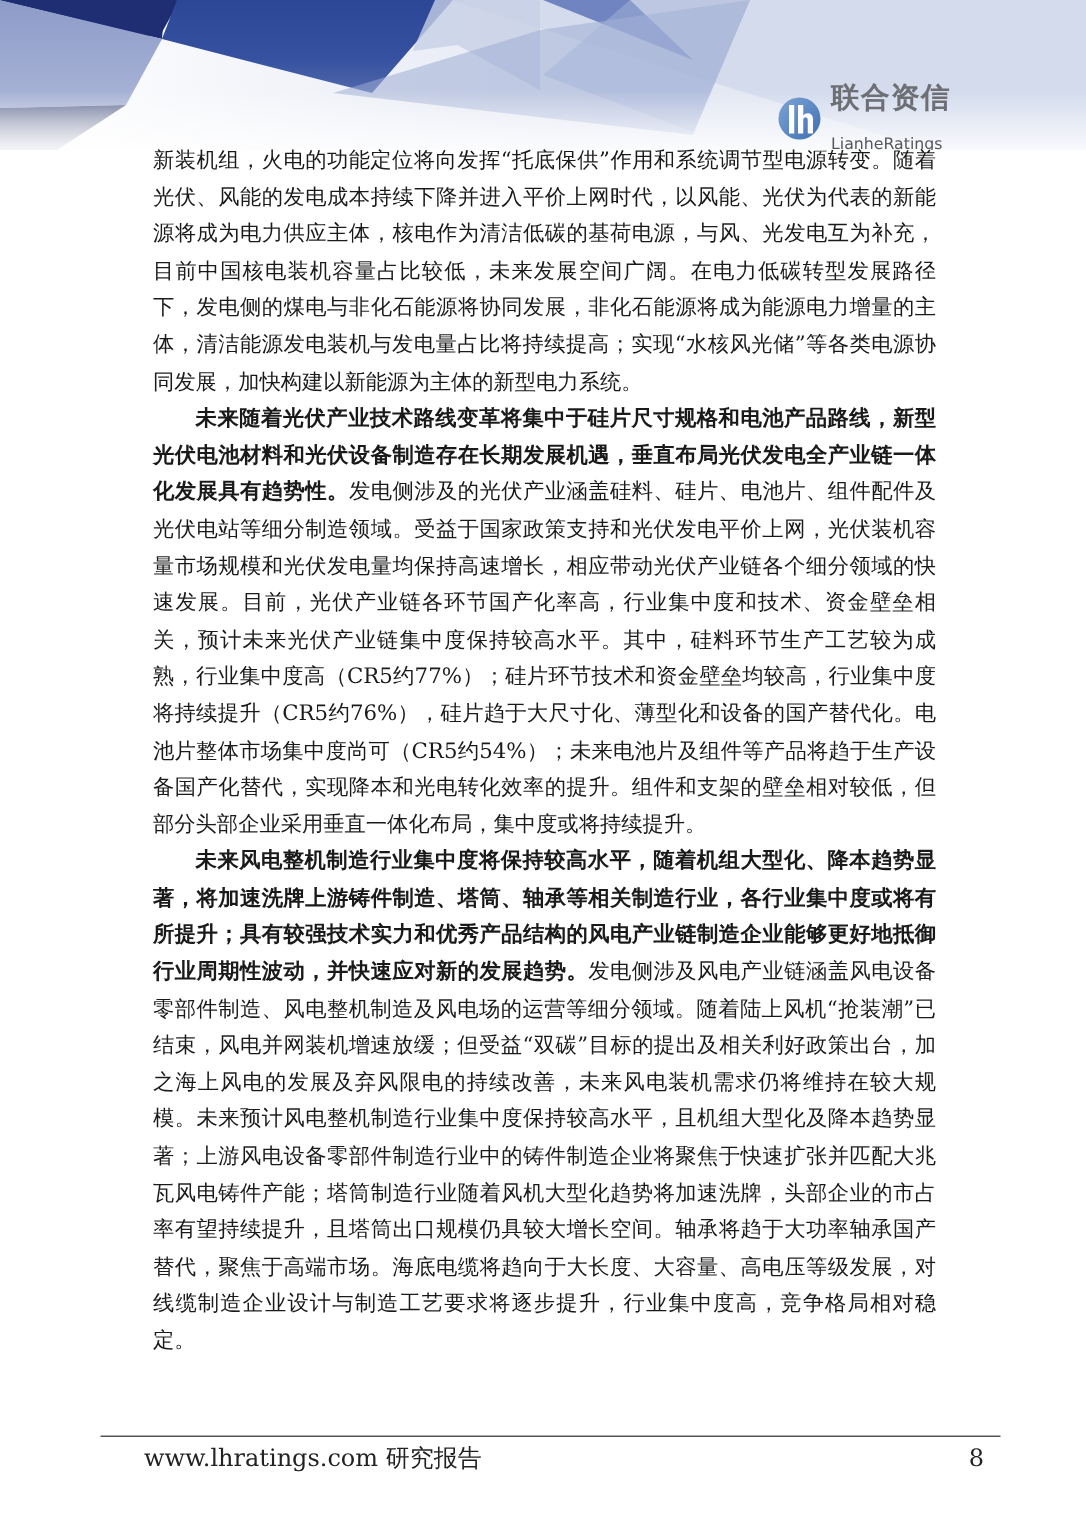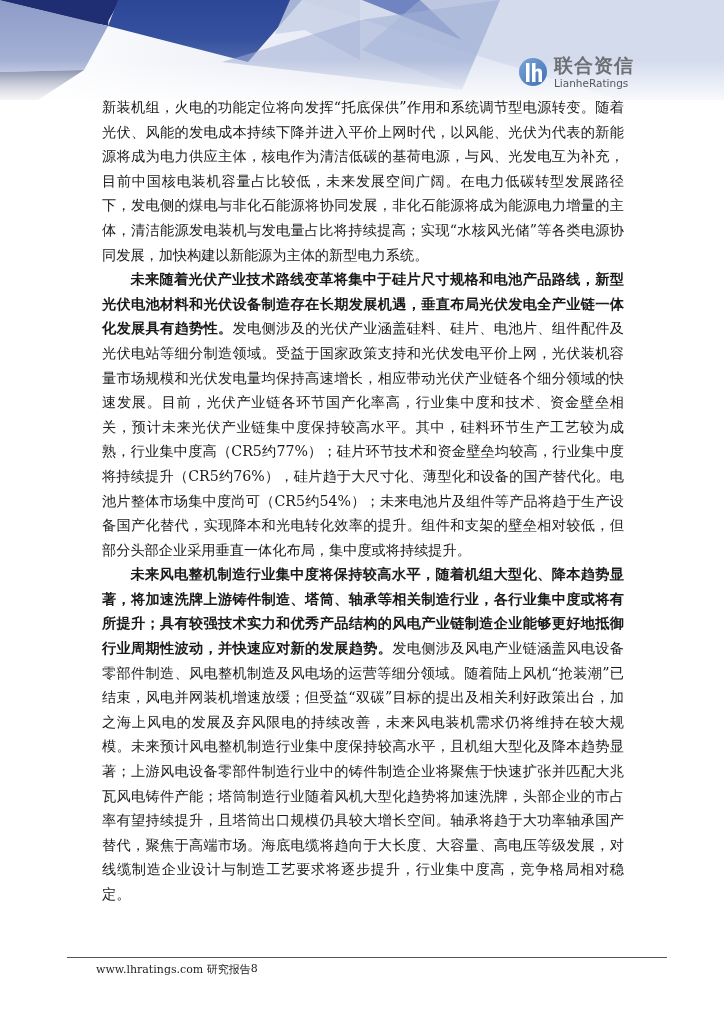--- a/index.html
+++ b/index.html
@@ -44,21 +44,21 @@
       font-family: "DejaVu Sans", "Liberation Sans", sans-serif;
       font-size: 19px;
       font-weight: bold;
       color: #6d6f74;
       letter-spacing: 1px;
     }
     .logo-en {
       font-family: "DejaVu Sans", "Liberation Sans", sans-serif;
       font-size: 10.5px;
       color: #55575c;
-      margin-top: 3px;
+      margin-top: 16px;
     }
     .content {
       position: absolute;
       left: 102px;
       top: 95px;
       width: 522px;
       font-size: 14.2px;
       line-height: 24.6px;
     }
     .content p {
@@ -82,22 +82,23 @@
       top: 957px;
       width: 600px;
       height: 1px;
       background: #555;
     }
     .footer {
       position: absolute;
       left: 96px;
       top: 962px;
       width: 572px;
-      font-size: 11px;
+      font-size: 16px;
       display: flex;
+      justify-content: space-between;
       color: #222;
     }
     .footer .page-num { margin-right: 12px; }
   </style>
 </head>
 <body>
 
 <div class="header-art">
   <svg width="724" height="100" viewBox="0 0 724 100">
     <defs>

